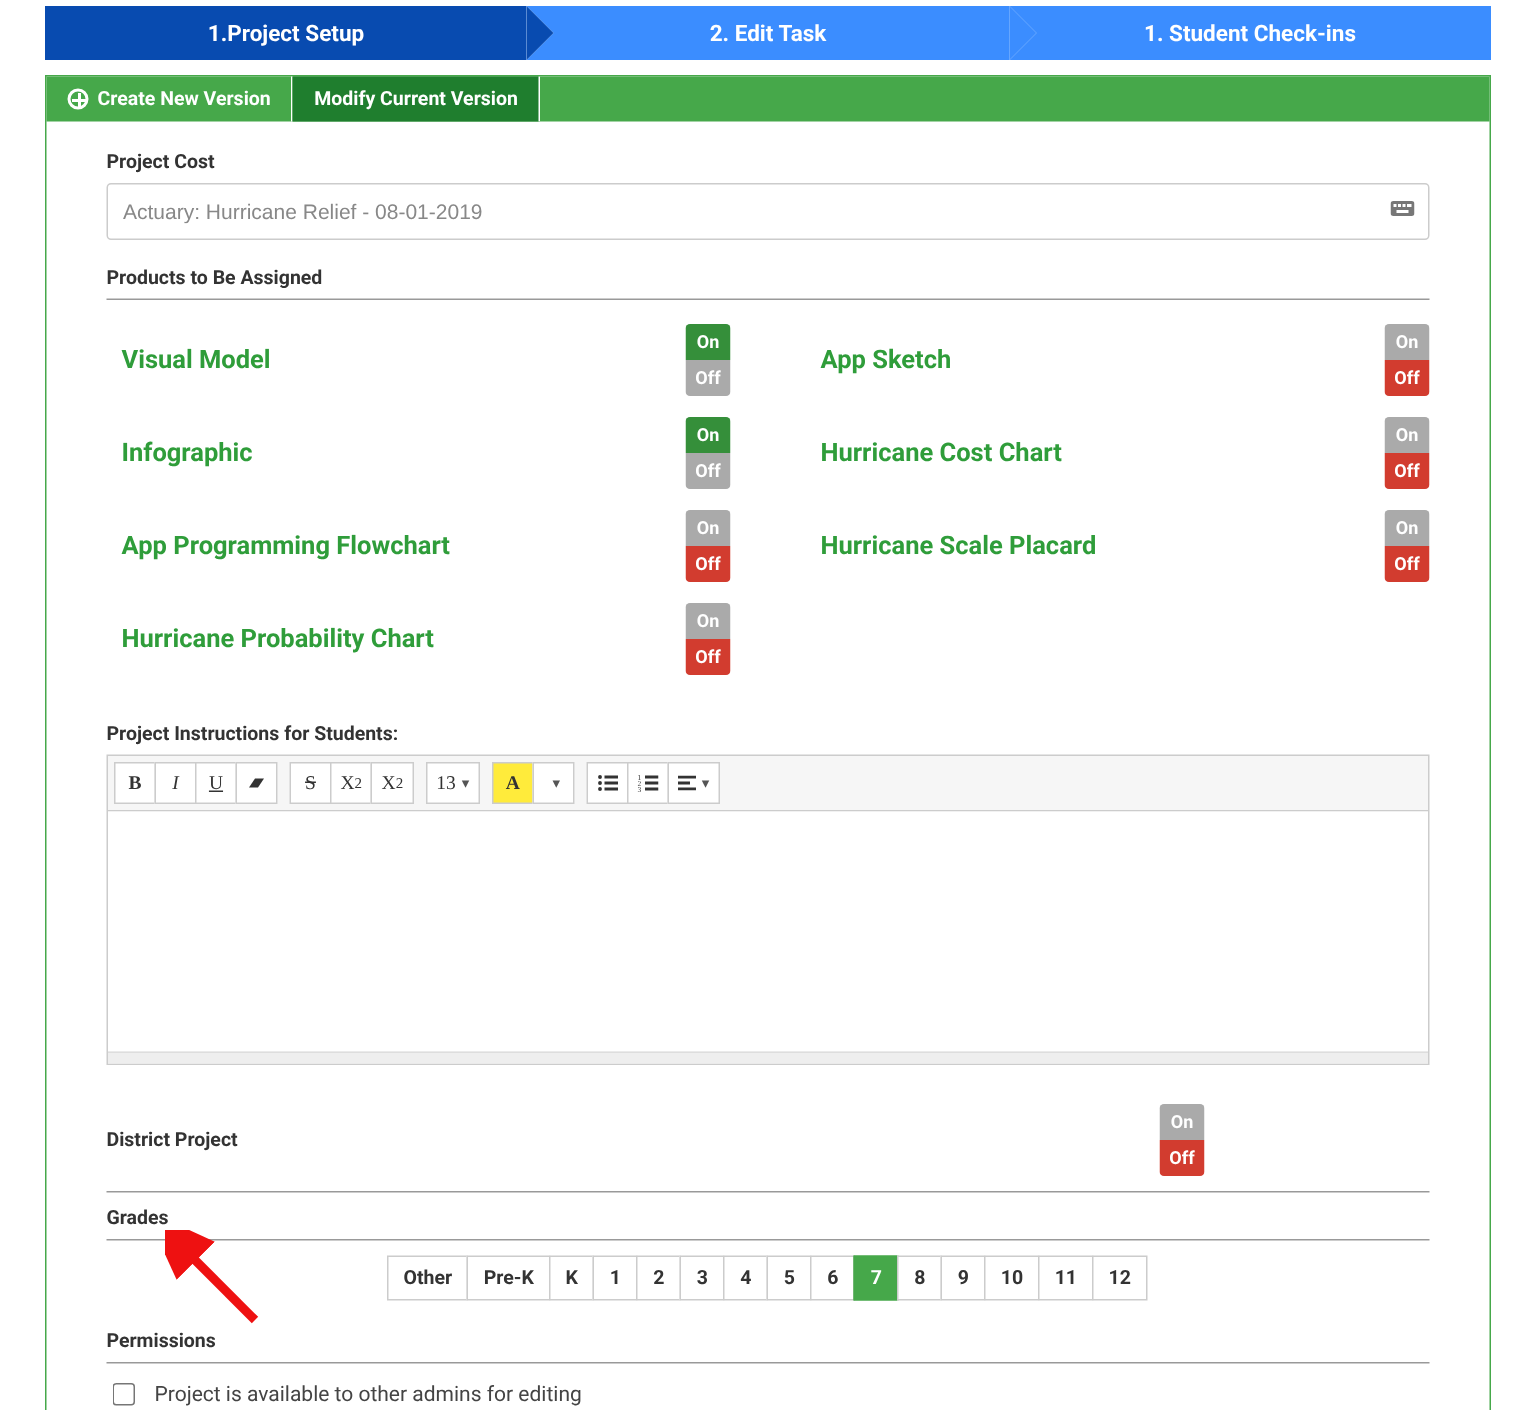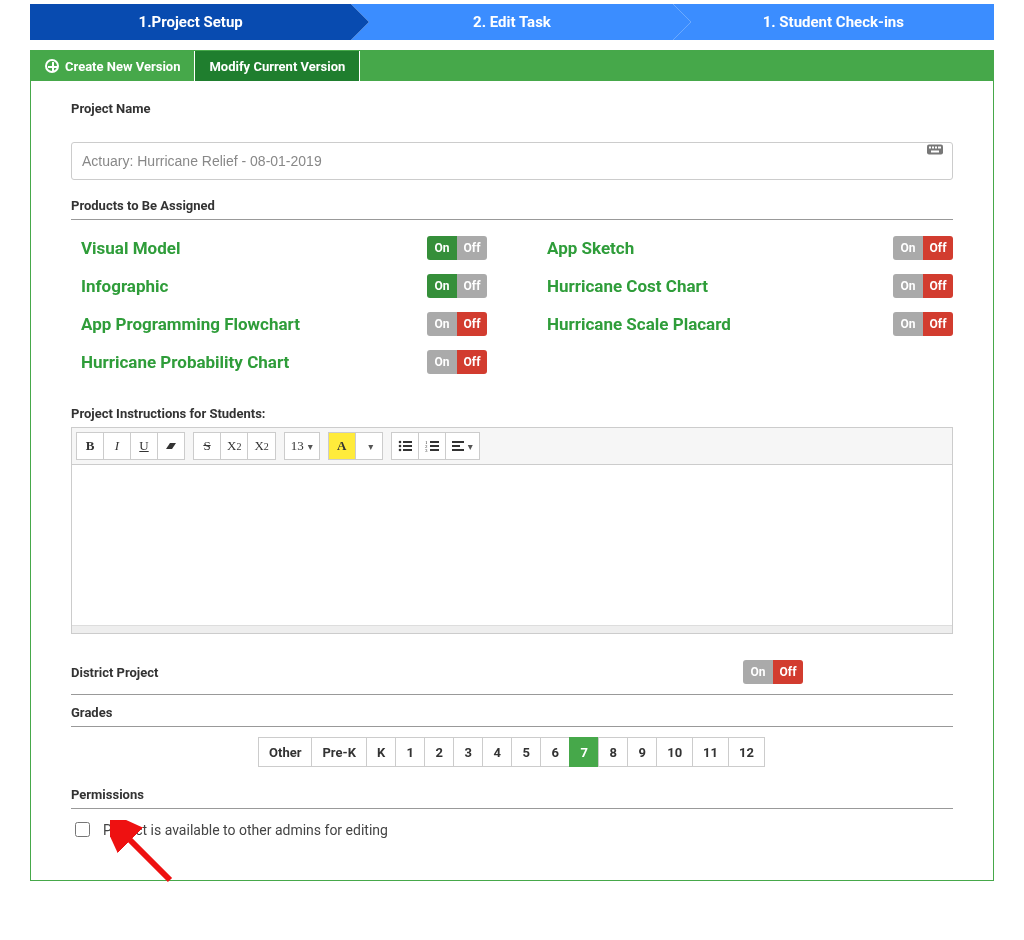--- a/index.html
+++ b/index.html
@@ -108,21 +108,20 @@
 
   .project-name-wrap { margin-bottom: 18px; }
   .project-name-input {
     width: 100%;
     height: 38px;
     border: 1px solid #ccc;
     border-radius: 3px;
     padding: 0 36px 0 10px;
     color: #888;
     font-size: 14px;
-    margin-top: 20px;
   }
   .input-icon {
     position: absolute;
     right: 10px; top: 50%;
     transform: translateY(-50%);
     color: #777;
   }
 
   .products {
     display: grid;
@@ -140,20 +139,21 @@
     color: #2f9d3a;
     font-weight: 700;
     font-size: 17px;
   }
   .toggle {
     display: flex;
     border-radius: 3px;
     overflow: hidden;
     font-size: 12px;
     font-weight: 700;
+    flex-direction: column;
   }
   .toggle span {
     width: 30px;
     height: 24px;
     display: flex;
     align-items: center;
     justify-content: center;
     color: #fff;
     cursor: pointer;
   }
@@ -282,21 +282,21 @@
   <div class="version-tabs">
     <div class="vtab">
       <span class="plus"></span>
       <span>Create New Version</span>
     </div>
     <div class="vtab active">Modify Current Version</div>
   </div>
 
   <div class="content">
 
-    <div class="section-label">Project Name</div>
+    <div class="section-label">Project Cost</div>
     <div class="project-name-wrap" style="position:relative;">
       <input class="project-name-input" value="Actuary: Hurricane Relief - 08-01-2019" style="">
       <span class="input-icon">
         <svg width="16" height="14" viewBox="0 0 16 14">
             <rect x="0" y="2" width="16" height="10" rx="2" fill="#777"></rect>
             <rect x="2" y="4" width="2" height="2" fill="#fff"></rect>
             <rect x="5" y="4" width="2" height="2" fill="#fff"></rect>
             <rect x="8" y="4" width="2" height="2" fill="#fff"></rect>
             <rect x="11" y="4" width="3" height="2" fill="#fff"></rect>
             <rect x="4" y="8" width="8" height="2" fill="#fff"></rect>

